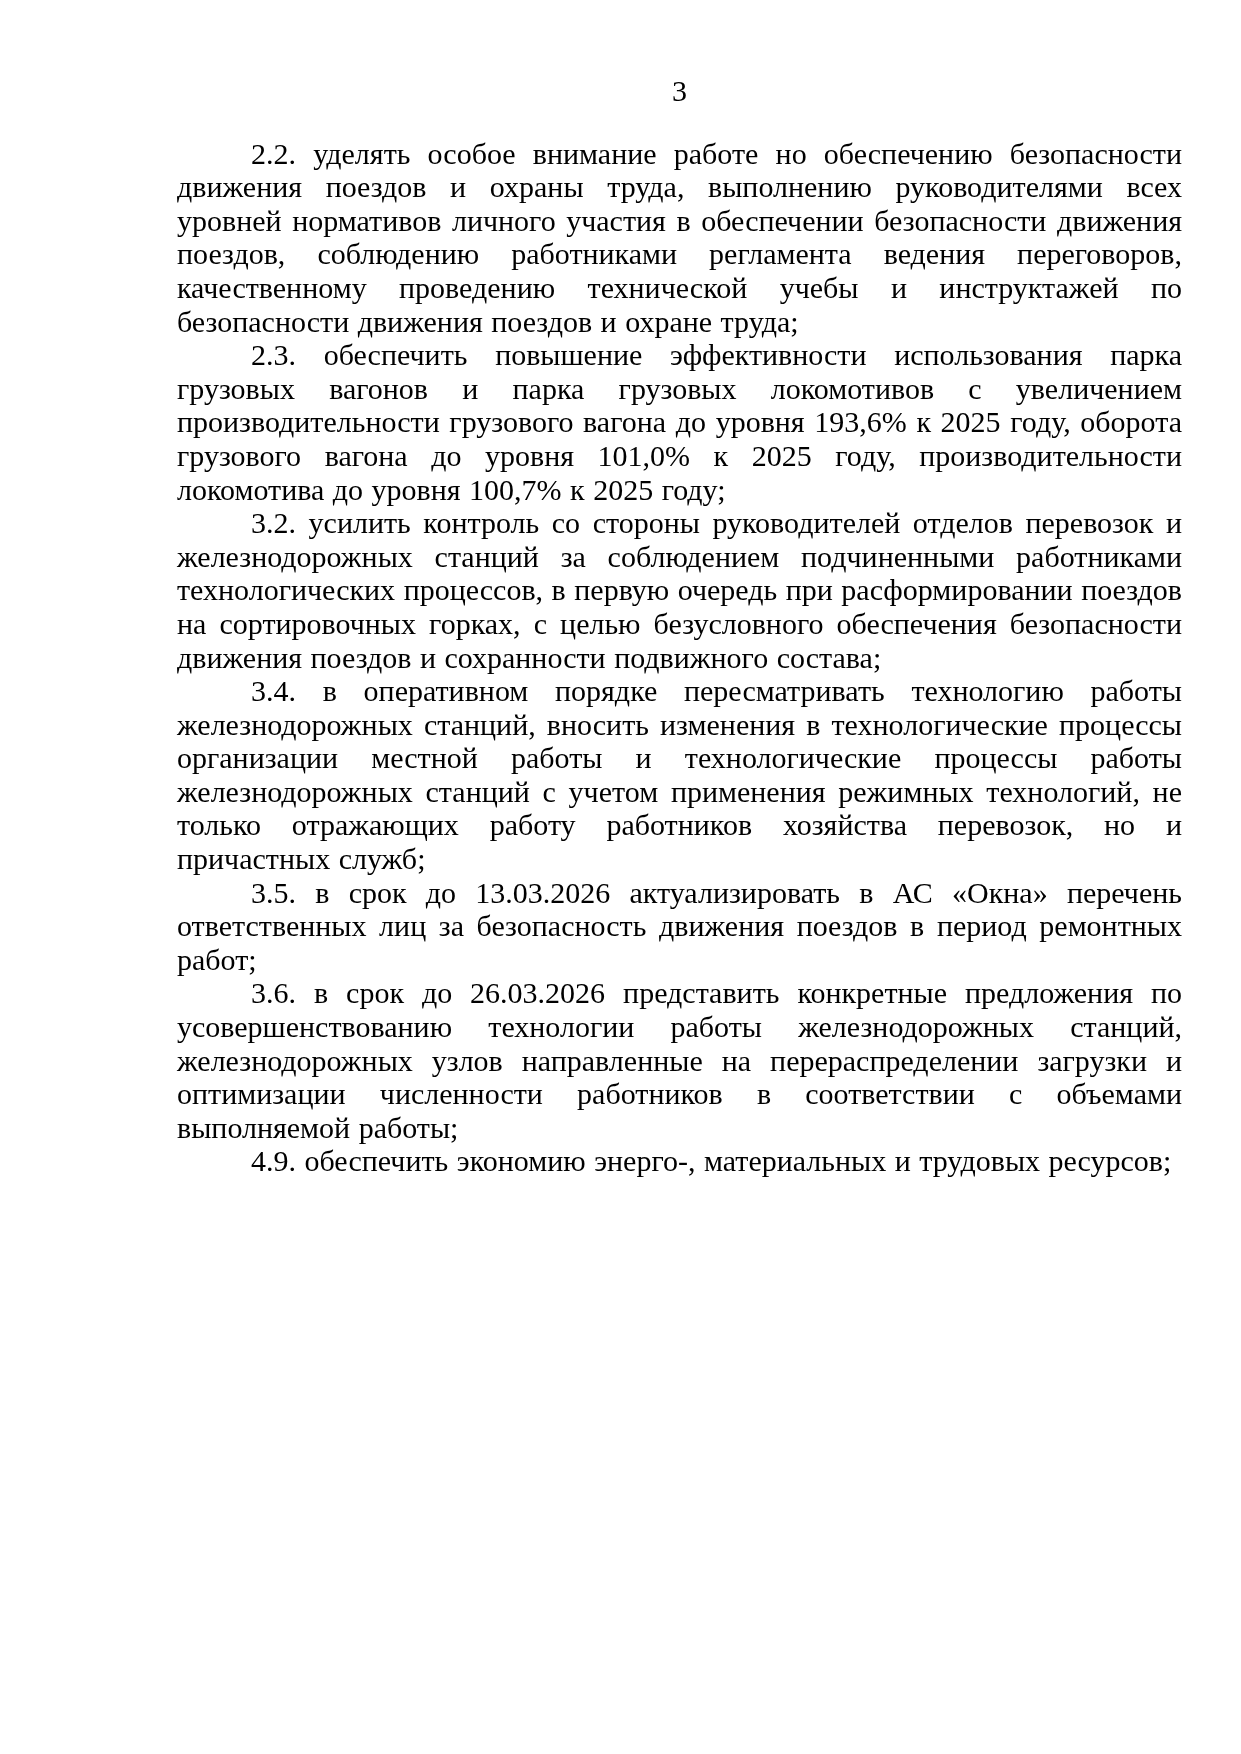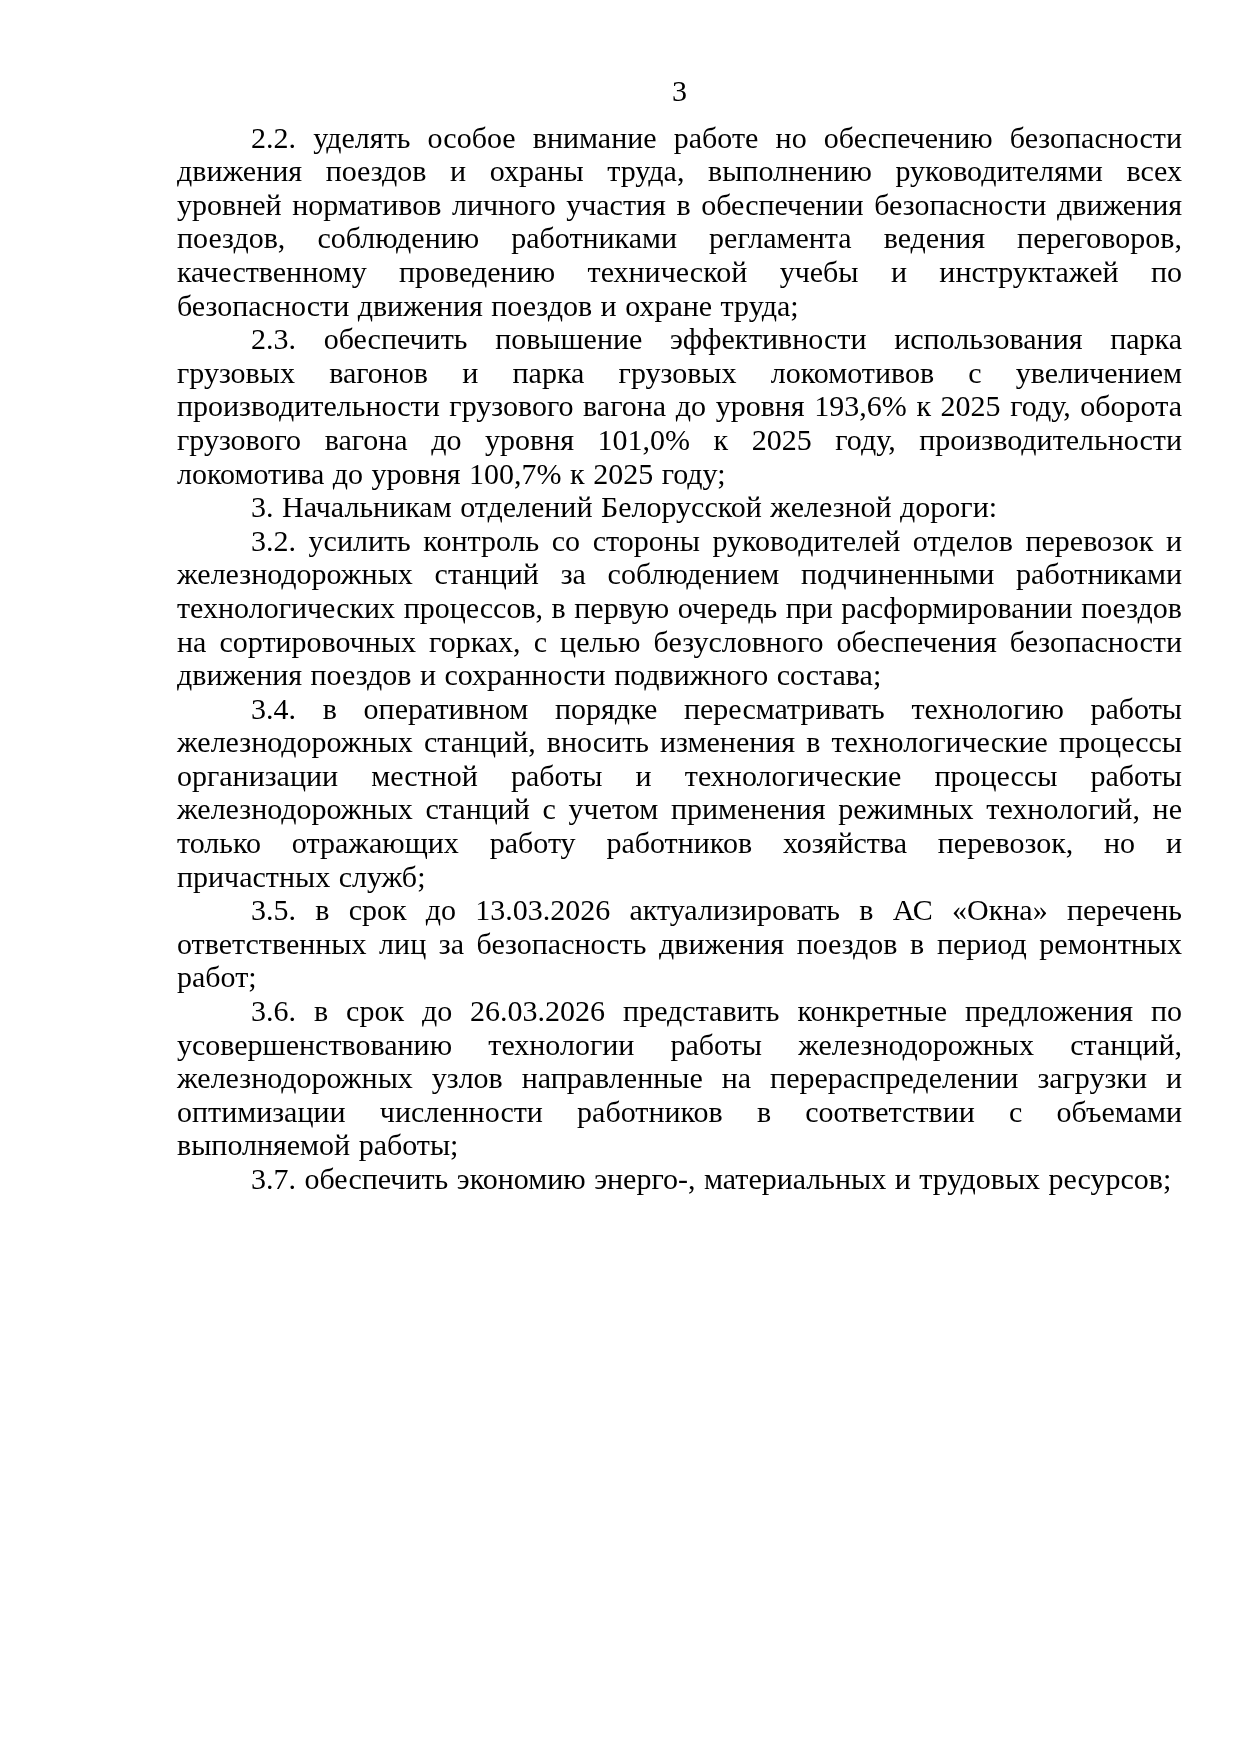--- a/index.html
+++ b/index.html
@@ -22,40 +22,39 @@
     position: absolute;
     left: 177px;
     top: 74px;
     width: 1005px;
   }
   .page-number {
     text-align: center;
     text-indent: 0;
   }
   .body-text {
-    margin-top: 13px;
+    margin-top: 29px;
   }
   .para {
     margin: 0;
     padding: 0;
     text-indent: 74px;
     text-align: justify;
     word-spacing: 1px;
   }
 </style>
 </head>
 <body>
 
 <div class="page">
   <div class="content">
     <div class="page-number">3</div>
     <div class="body-text">
       <p class="para">2.2. уделять особое внимание работе но обеспечению безопасности движения поездов и охраны труда, выполнению руководителями всех уровней нормативов личного участия в обеспечении безопасности движения поездов, соблюдению работниками регламента ведения переговоров, качественному проведению технической учебы и инструктажей по безопасности движения поездов и охране труда;</p>
       <p class="para">2.3. обеспечить повышение эффективности использования парка грузовых вагонов и парка грузовых локомотивов с увеличением производительности грузового вагона до уровня 193,6% к 2025 году, оборота грузового вагона до уровня 101,0% к 2025 году, производительности локомотива до уровня 100,7% к 2025 году;</p>
-      <p class="para">3. Начальникам отделений Белорусской железной дороги:</p>
       <p class="para">3.2. усилить контроль со стороны руководителей отделов перевозок и железнодорожных станций за соблюдением подчиненными работниками технологических процессов, в первую очередь при расформировании поездов на сортировочных горках, с целью безусловного обеспечения безопасности движения поездов и сохранности подвижного состава;</p>
       <p class="para">3.4. в оперативном порядке пересматривать технологию работы железнодорожных станций, вносить изменения в технологические процессы организации местной работы и технологические процессы работы железнодорожных станций с учетом применения режимных технологий, не только отражающих работу работников хозяйства перевозок, но и причастных служб;</p>
       <p class="para">3.5. в срок до 13.03.2026 актуализировать в АС «Окна» перечень ответственных лиц за безопасность движения поездов в период ремонтных работ;</p>
       <p class="para">3.6. в срок до 26.03.2026 представить конкретные предложения по усовершенствованию технологии работы железнодорожных станций, железнодорожных узлов направленные на перераспределении загрузки и оптимизации численности работников в соответствии с объемами выполняемой работы;</p>
-      <p class="para">3.7. обеспечить экономию энерго-, материальных и трудовых ресурсов;</p>
+      <p class="para">4.9. обеспечить экономию энерго-, материальных и трудовых ресурсов;</p>
     </div>
   </div>
 </div>
 
 </body></html>

